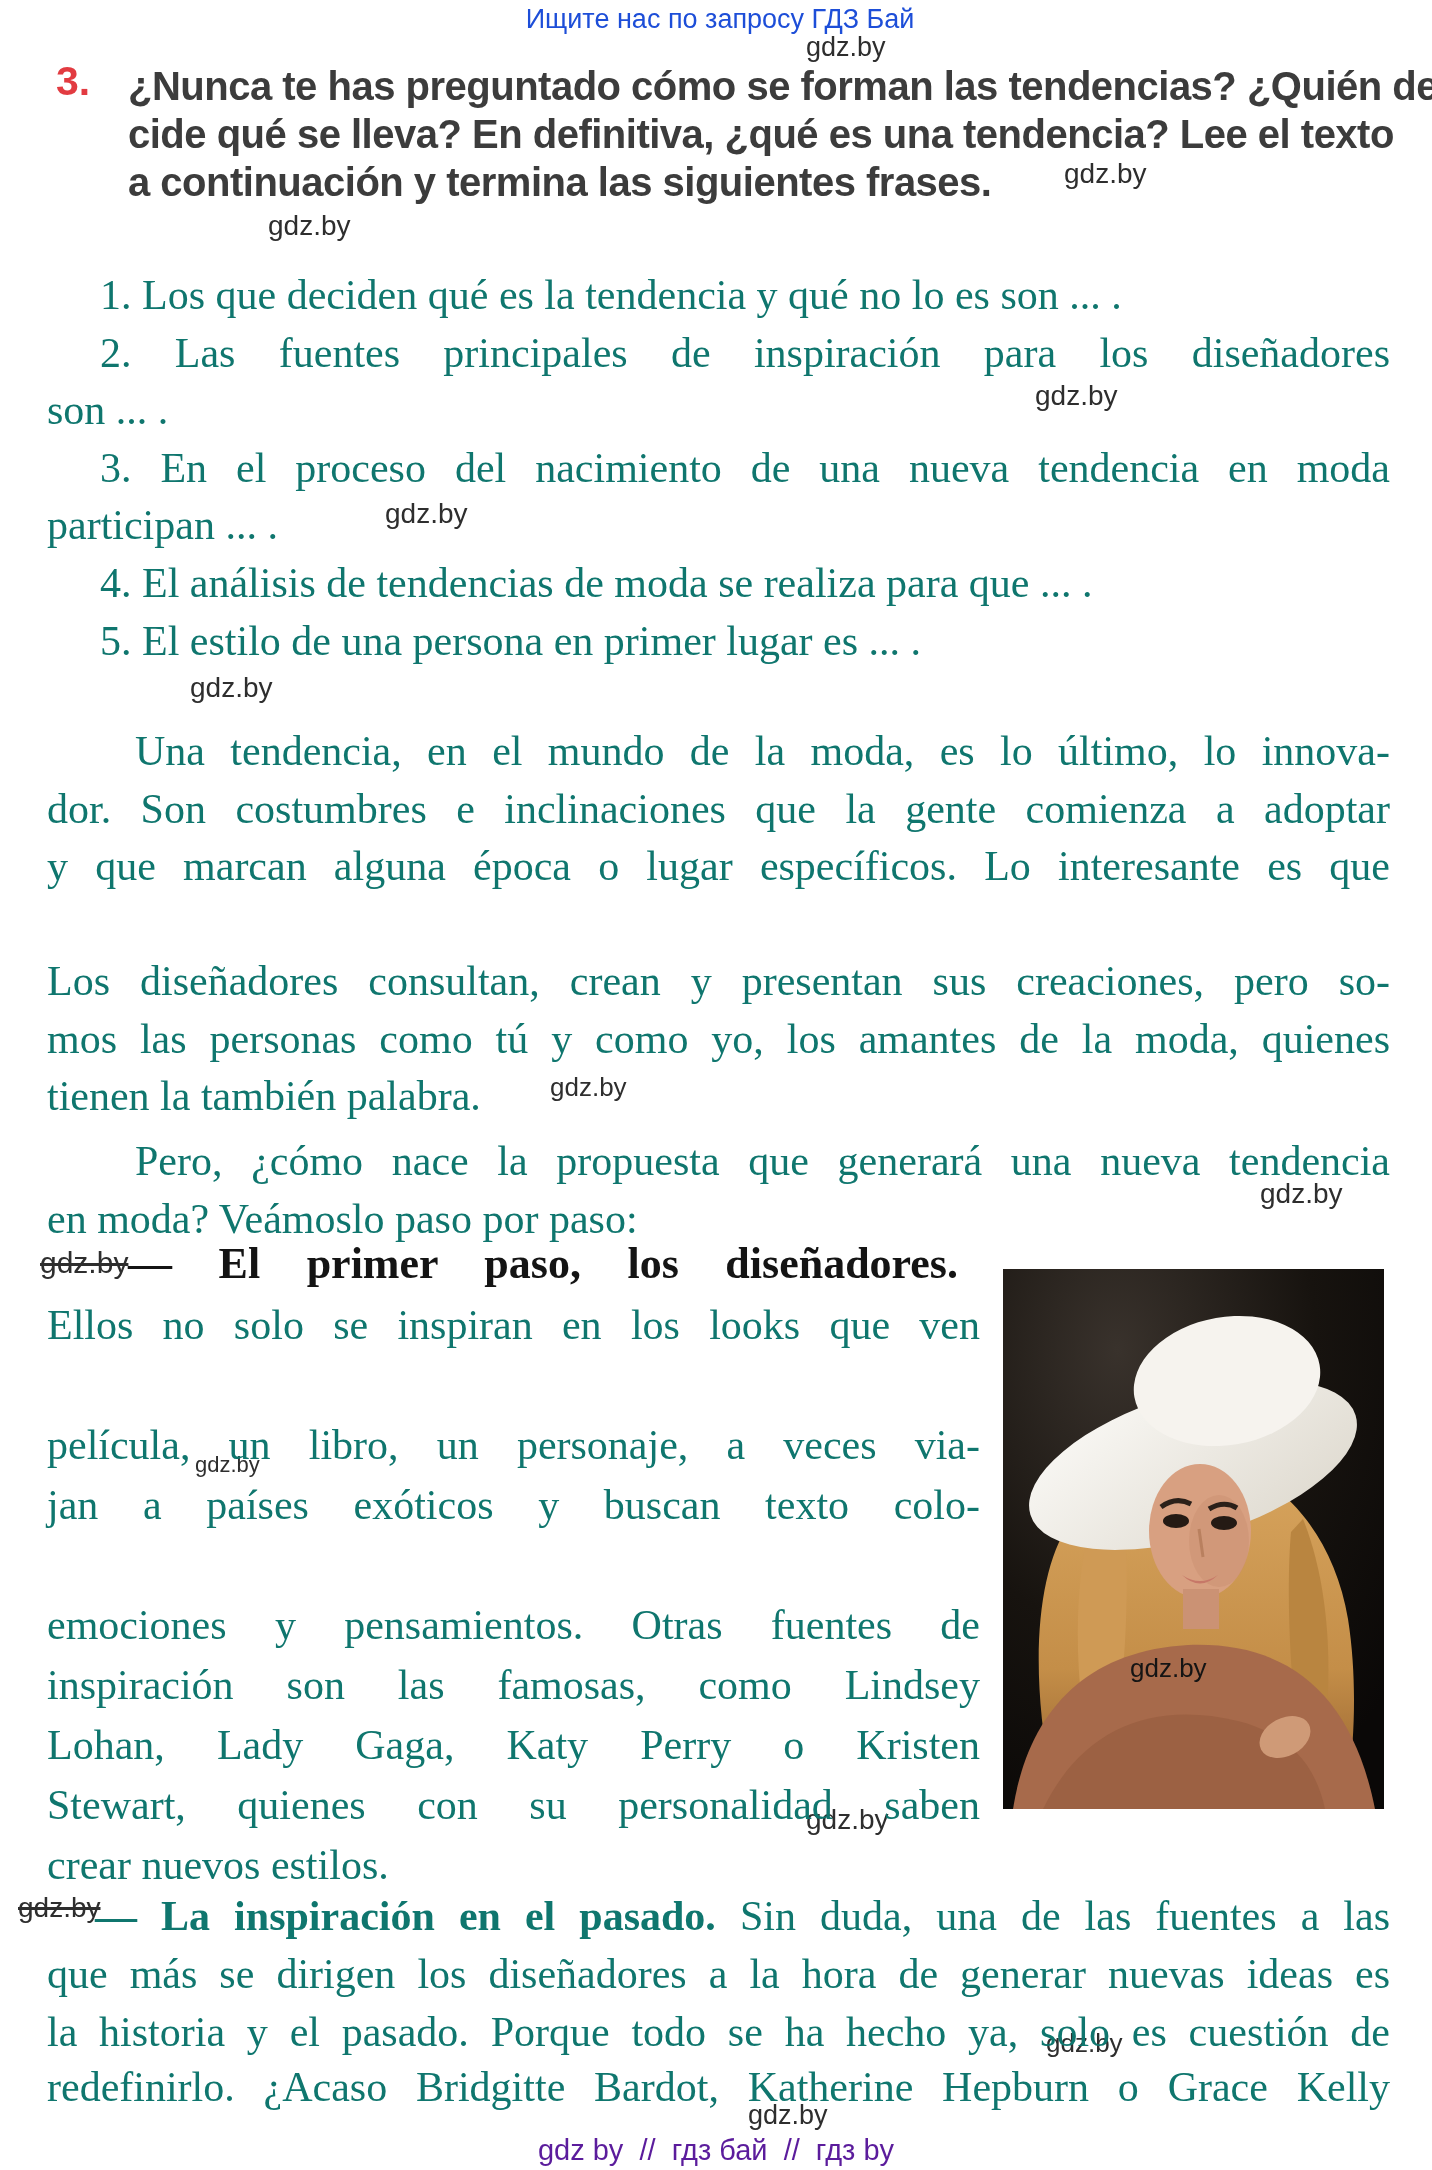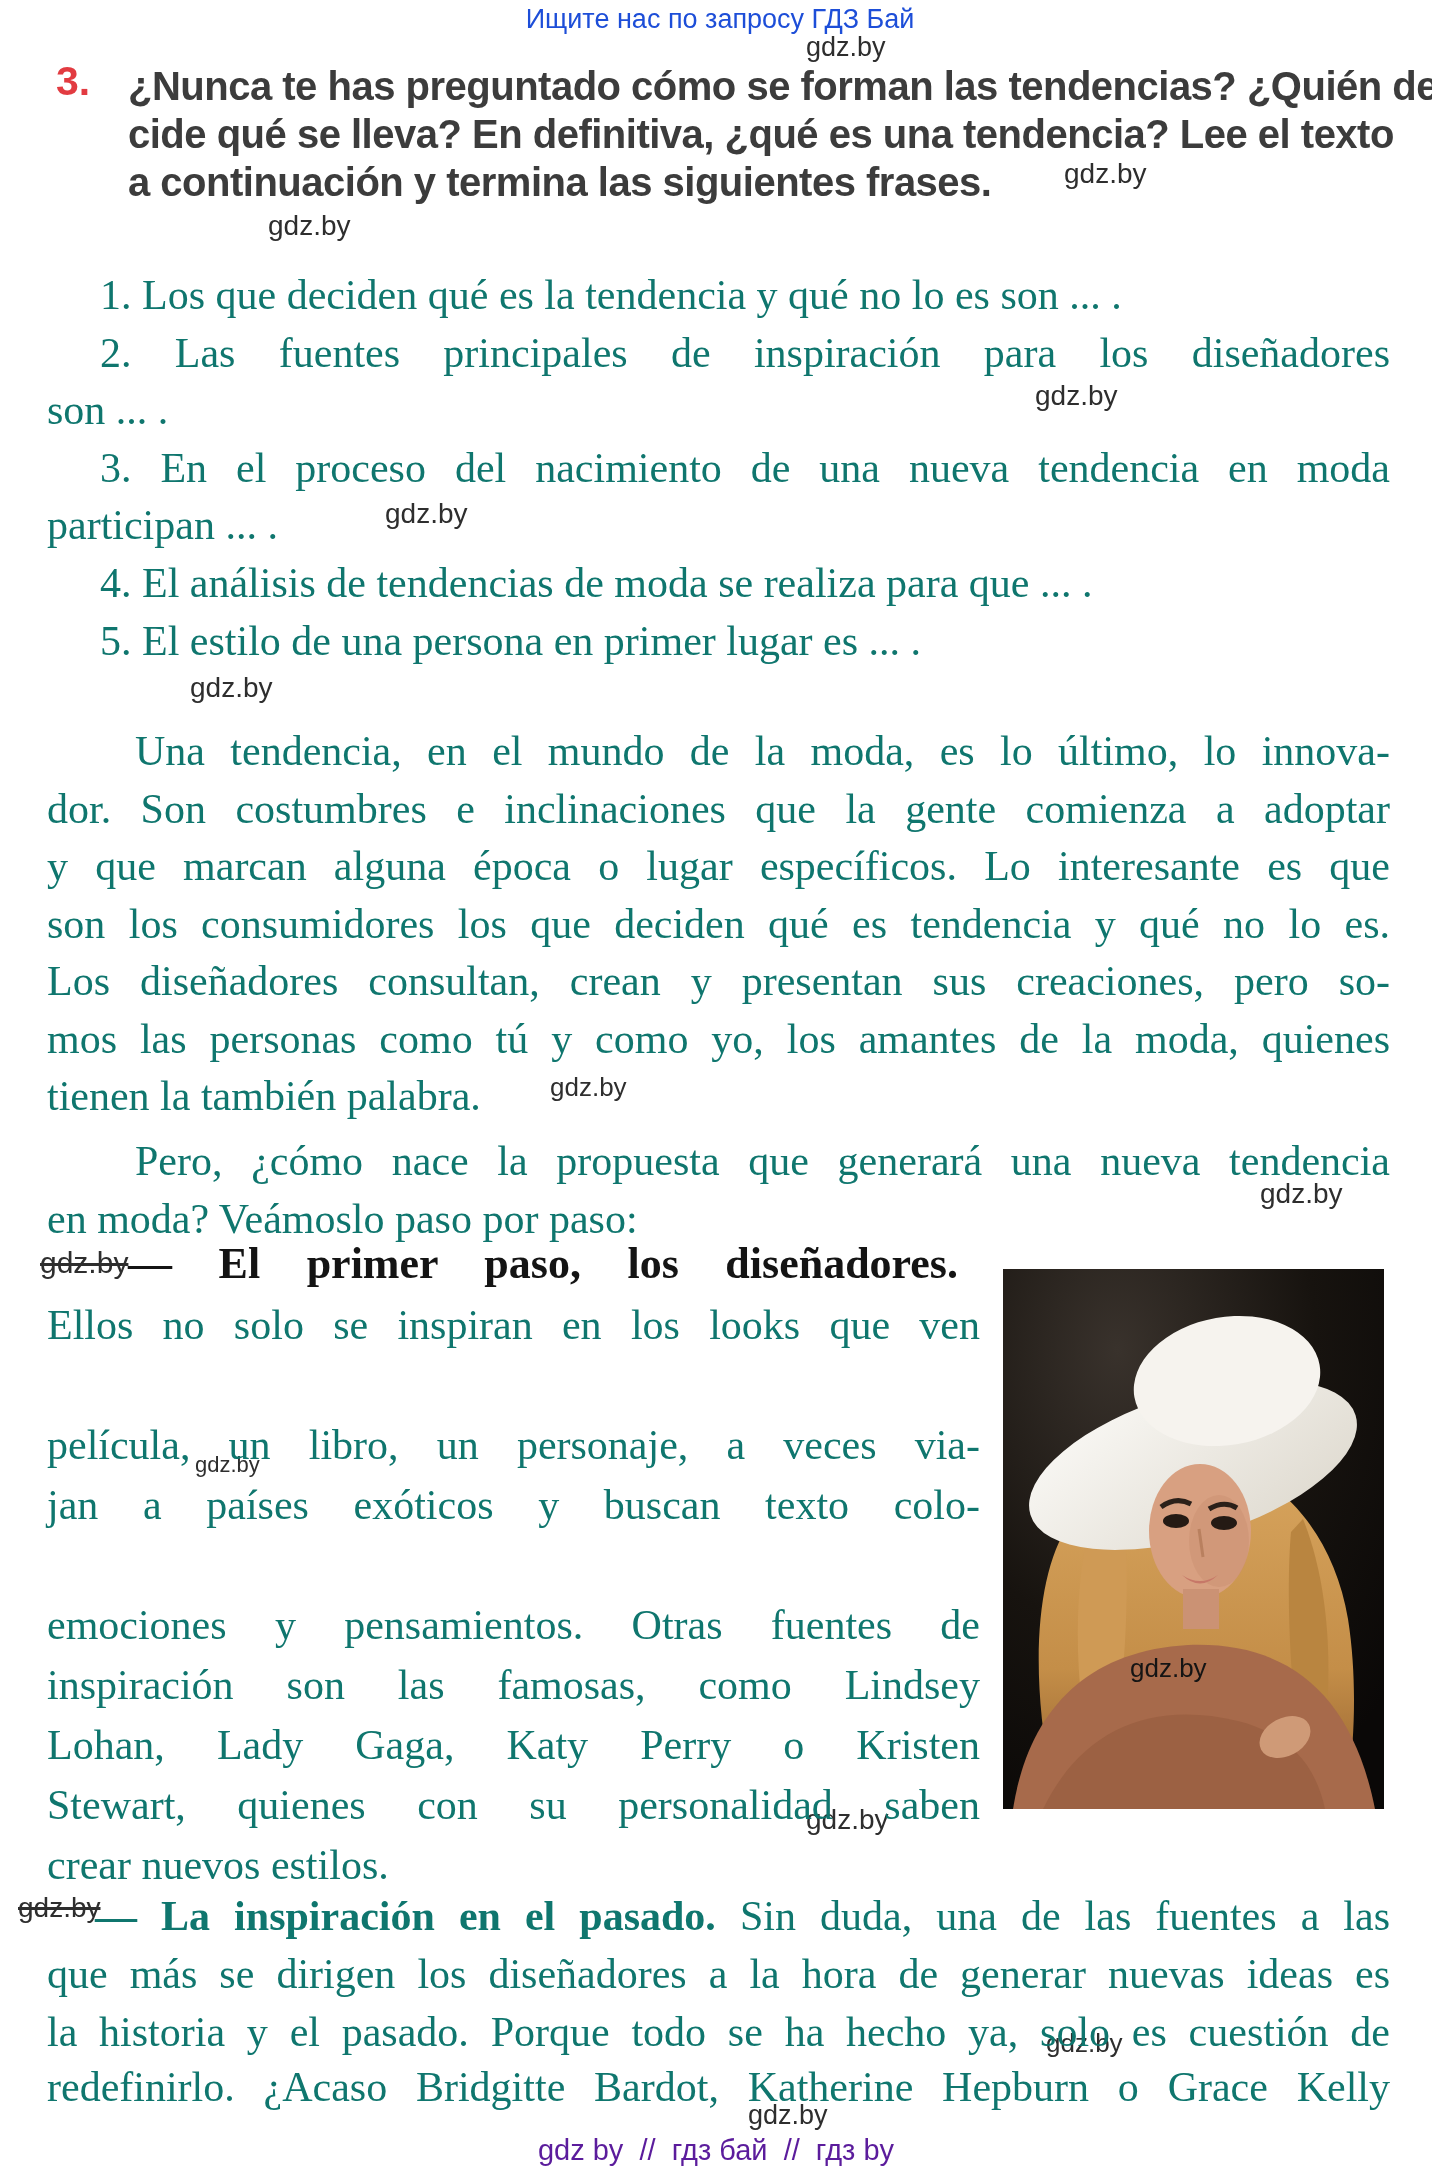--- a/index.html
+++ b/index.html
@@ -79,21 +79,20 @@
   <div class="ln j" style="left:100px; top:325px; width:1290px;">2. Las fuentes principales de inspiración para los diseñadores</div>
   <div class="ln" style="left:47px;  top:382px;">son ... .</div>
   <div class="ln j" style="left:100px; top:440px; width:1290px;">3. En el proceso del nacimiento de una nueva tendencia en moda</div>
   <div class="ln" style="left:47px;  top:497px;">participan ... .</div>
   <div class="ln" style="left:100px; top:555px;">4. El análisis de tendencias de moda se realiza para que ... .</div>
   <div class="ln" style="left:100px; top:613px;">5. El estilo de una persona en primer lugar es ... .</div>
 
   <div class="ln j" style="left:135px; top:723px;  width:1255px;">Una tendencia, en el mundo de la moda, es lo último, lo innova-</div>
   <div class="ln j" style="left:47px;  top:781px;  width:1343px;">dor. Son costumbres e inclinaciones que la gente comienza a adoptar</div>
   <div class="ln j" style="left:47px;  top:838px;  width:1343px;">y que marcan alguna época o lugar específicos. Lo interesante es que</div>
-  <div class="ln j" style="left:47px;  top:896px;  width:1343px;">son los consumidores los que deciden qué es tendencia y qué no lo es.</div>
   <div class="ln j" style="left:47px;  top:953px;  width:1343px;">Los diseñadores consultan, crean y presentan sus creaciones, pero so-</div>
   <div class="ln j" style="left:47px;  top:1011px; width:1343px;">mos las personas como tú y como yo, los amantes de la moda, quienes</div>
   <div class="ln" style="left:47px;  top:1068px;">tienen la también palabra.</div>
 
   <div class="ln j" style="left:135px; top:1133px; width:1255px;">Pero, ¿cómo nace la propuesta que generará una nueva tendencia</div>
   <div class="ln" style="left:47px;  top:1191px;">en moda? Veámoslo paso por paso:</div>
 
   <div class="step-heading" style="left:128px; top:1238px; width:830px;"><span>—</span> <b>El primer paso, los diseñadores.</b></div>
 
   <div class="ln j" style="left:47px; top:1297px; width:933px;">Ellos no solo se inspiran en los looks que ven</div>

